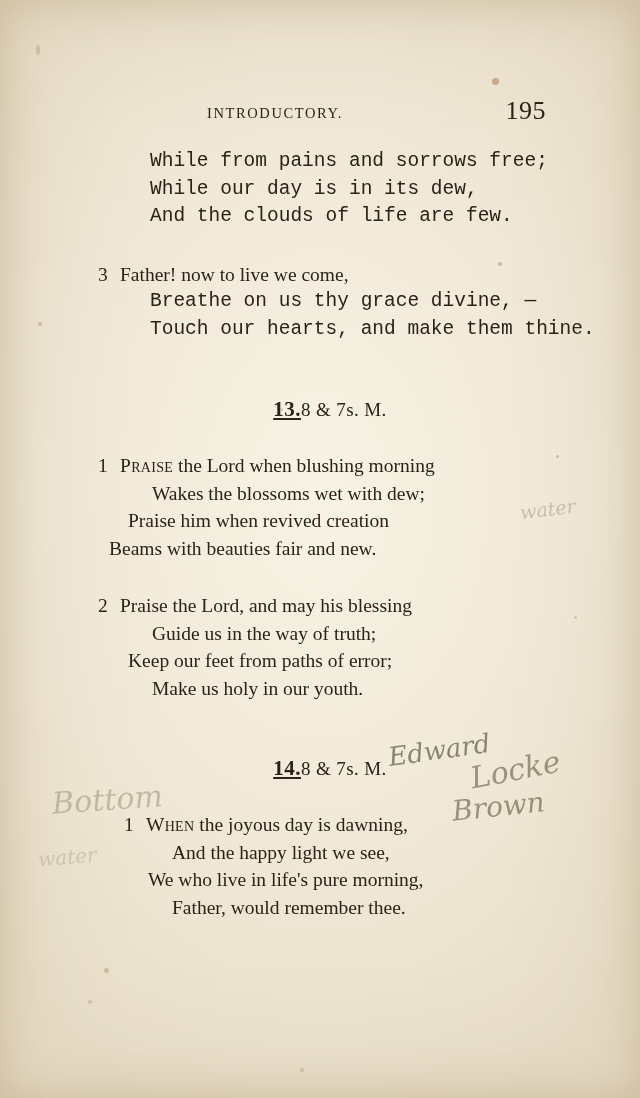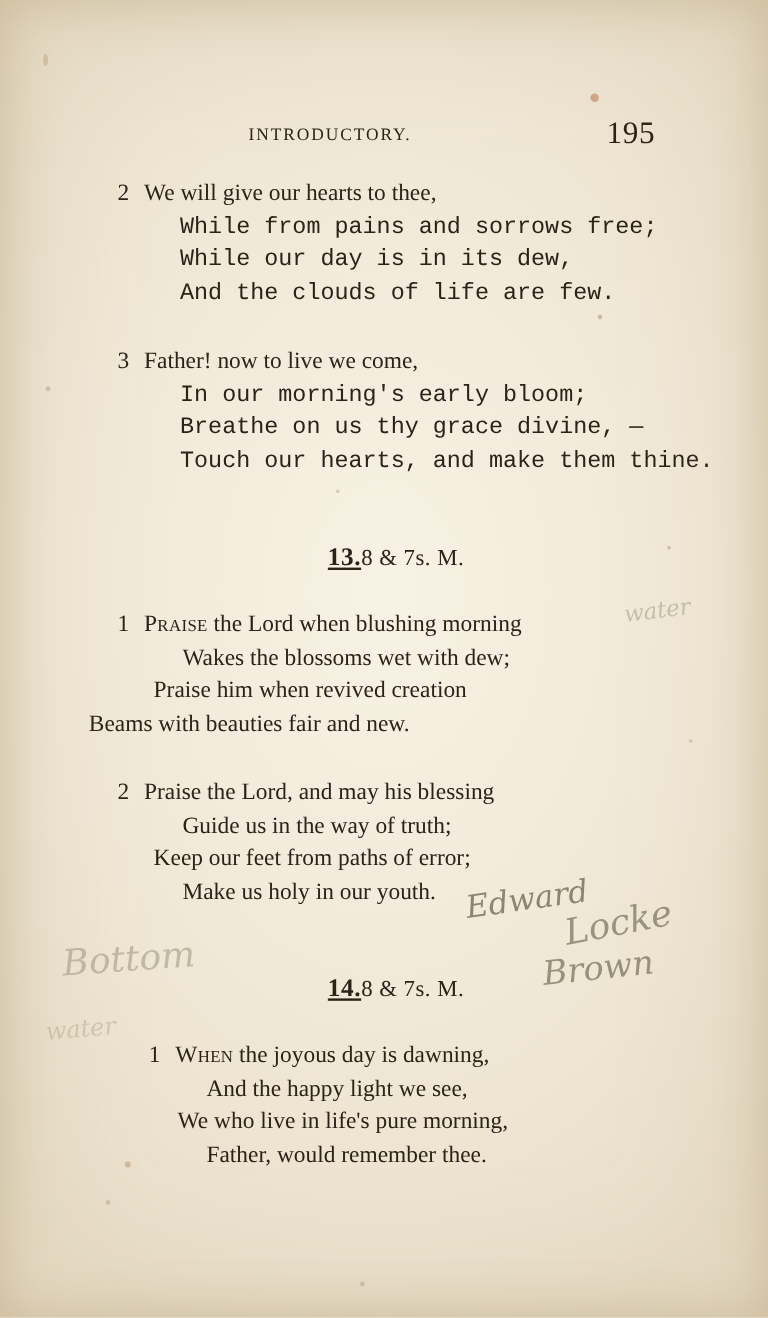--- a/index.html
+++ b/index.html
@@ -184,48 +184,46 @@
 <div class="page">
 
   <div class="running-head">
     <span class="rh-text">INTRODUCTORY.</span>
   </div>
   <div class="page-number">195</div>
 
   <div class="content">
 
     <div class="stanza">
-      <div class="line indent-0"><span class="num">2</span><span>We will give our hearts to thee,</span></div>
       <div class="line indent-1"><span>While from pains and sorrows free;</span></div>
       <div class="line indent-1"><span>While our day is in its dew,</span></div>
       <div class="line indent-1"><span>And the clouds of life are few.</span></div>
     </div>
 
     <div class="gap-sm"></div>
 
     <div class="stanza">
       <div class="line indent-0"><span class="num">3</span><span>Father! now to live we come,</span></div>
-      <div class="line indent-1"><span>In our morning's early bloom;</span></div>
       <div class="line indent-1"><span>Breathe on us thy grace divine, —</span></div>
       <div class="line indent-1"><span>Touch our hearts, and make them thine.</span></div>
     </div>
 
     <div class="gap-lg"></div>
 
     <div class="hymn-head">
       <span class="hnum">13.</span><span class="hmeter">8 &amp; 7s. M.</span>
     </div>
 
     <div class="gap-md"></div>
 
     <div class="stanza">
       <div class="line" style="padding-left:120px"><span class="num">1</span><span class="sc">Praise</span><span> the Lord when blushing morning</span></div>
       <div class="line" style="padding-left:152px"><span>Wakes the blossoms wet with dew;</span></div>
       <div class="line" style="padding-left:128px"><span>Praise him when revived creation</span></div>
-      <div class="line" style="padding-left:74px"><span>Beams with beauties fair and new.</span></div>
+      <div class="line" style="padding-left:109px"><span>Beams with beauties fair and new.</span></div>
     </div>
 
     <div class="gap-sm"></div>
 
     <div class="stanza">
       <div class="line" style="padding-left:120px"><span class="num">2</span><span>Praise the Lord, and may his blessing</span></div>
       <div class="line" style="padding-left:152px"><span>Guide us in the way of truth;</span></div>
       <div class="line" style="padding-left:128px"><span>Keep our feet from paths of error;</span></div>
       <div class="line" style="padding-left:152px"><span>Make us holy in our youth.</span></div>
     </div>

